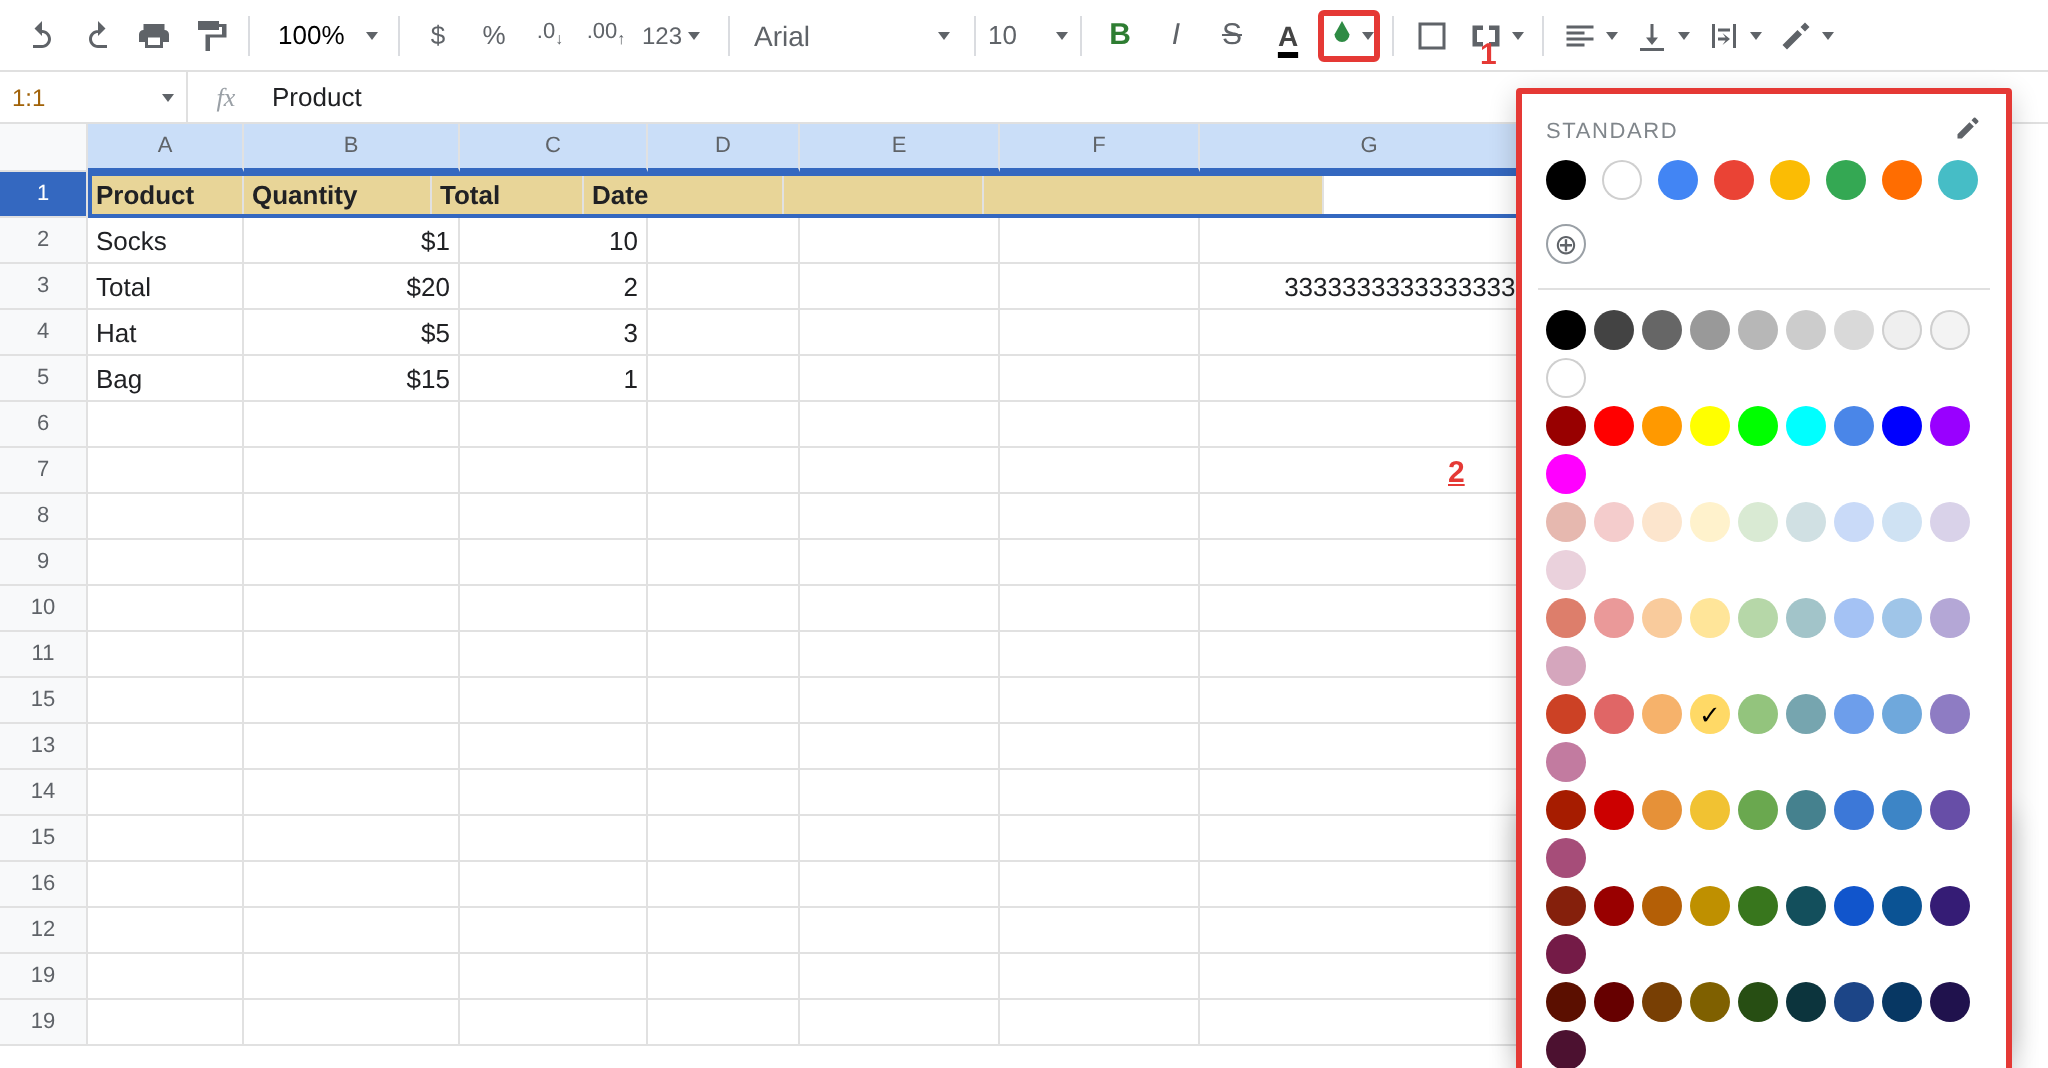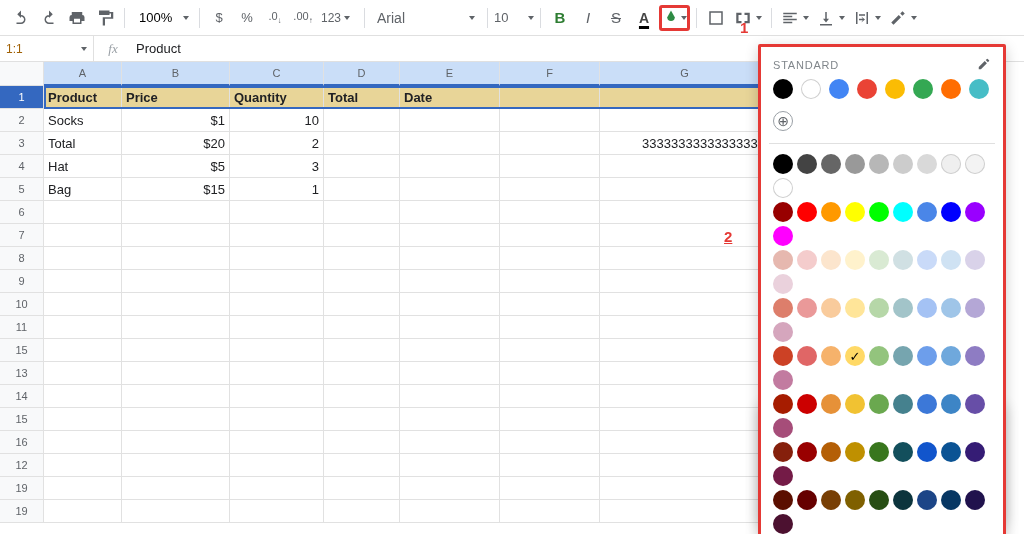--- a/index.html
+++ b/index.html
@@ -355,21 +355,20 @@
         <div class="colhdr sel cB">B</div>
         <div class="colhdr sel cC">C</div>
         <div class="colhdr sel cD">D</div>
         <div class="colhdr sel cE">E</div>
         <div class="colhdr sel cF">F</div>
         <div class="colhdr sel cG">G</div>
       </div>
     <div class="gridrows" id="grid-rows">
         <div class="gridrow headerrow">
           <div class="cell cA">Product</div>
-          <div class="cell cB">Price</div>
           <div class="cell cC">Quantity</div>
           <div class="cell cD">Total</div>
           <div class="cell cE">Date</div>
           <div class="cell cF"></div>
           <div class="cell cG"></div>
         </div>
         <div class="gridrow">
           <div class="cell cA">Socks</div>
           <div class="cell cB num">$1</div>
           <div class="cell cC num">10</div>

